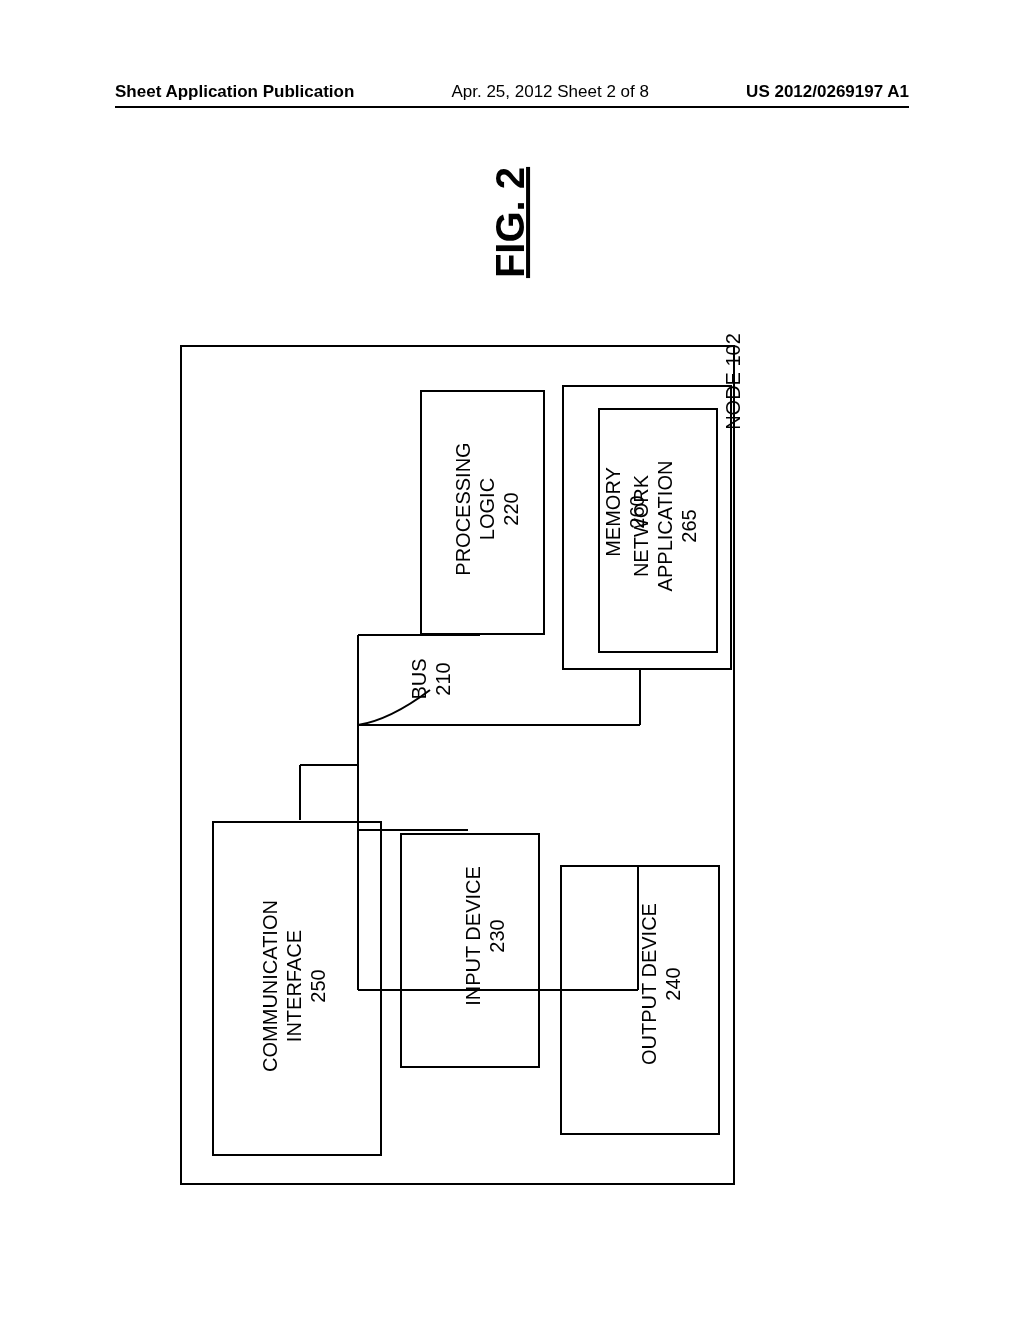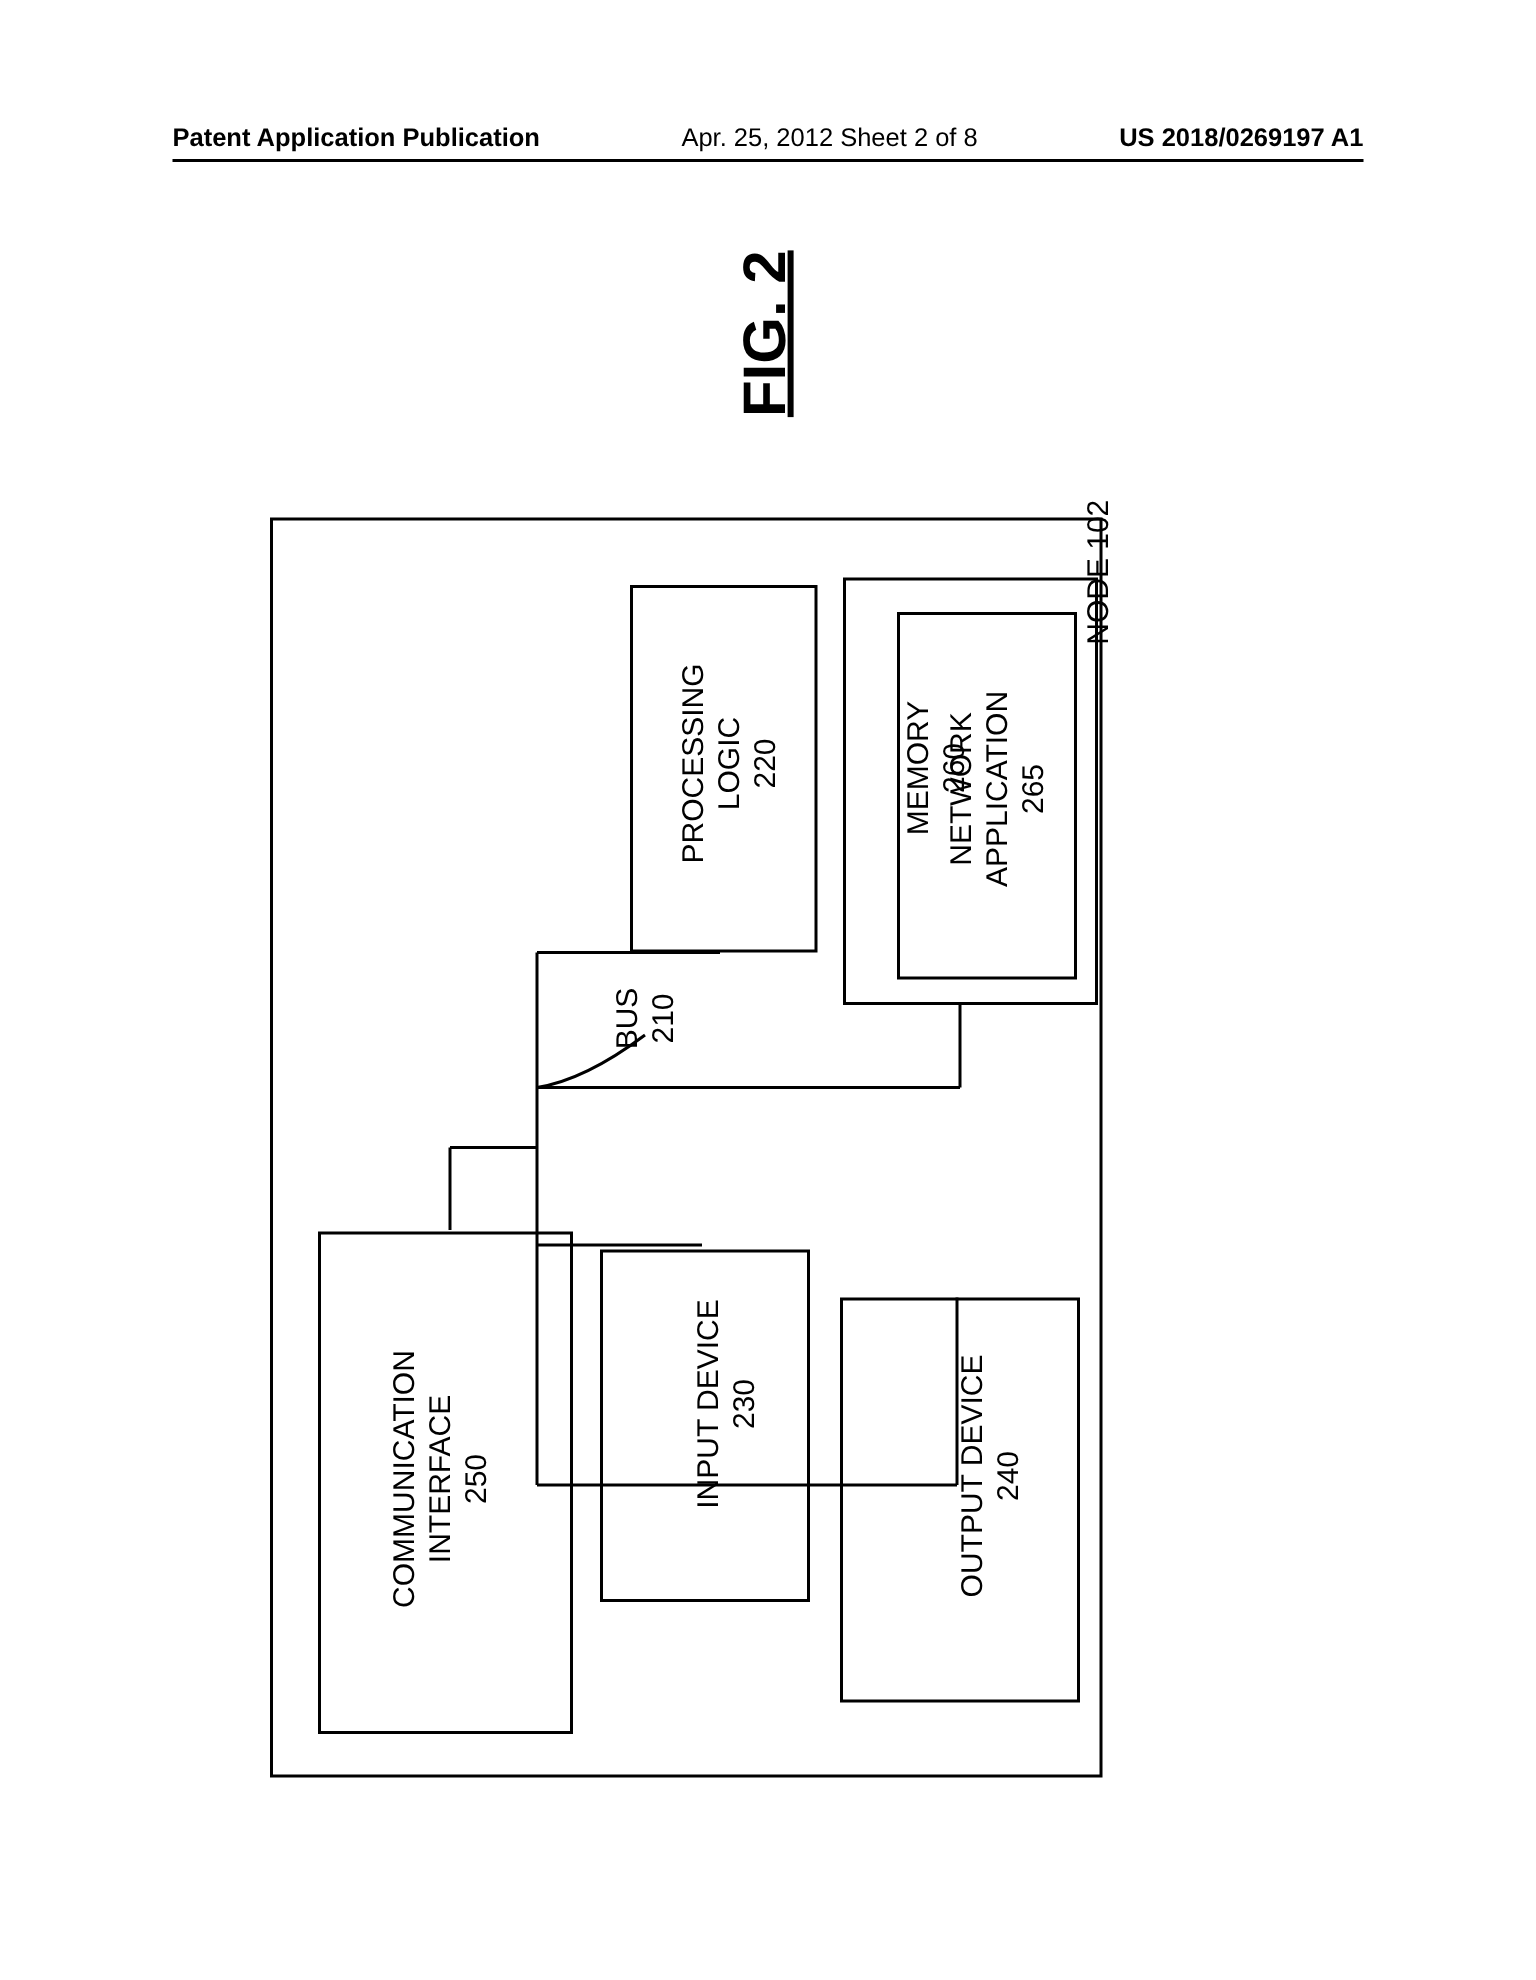--- a/index.html
+++ b/index.html
@@ -190,23 +190,23 @@
       width: 620px;
       height: 1060px;
       overflow: visible;
       pointer-events: none;
     }
   </style>
 </head>
 <body>
 
 <div class="header">
-  <span class="header-left">Patent Application Publication</span>
+  <span class="header-left">Sheet Application Publication</span>
   <span class="header-center">Apr. 25, 2012  Sheet 2 of 8</span>
-  <span class="header-right">US 2018/0269197 A1</span>
+  <span class="header-right">US 2012/0269197 A1</span>
 </div>
 <div class="header-rule"></div>
 
 <div class="diagram-area">
 
   <div class="fig-label rotated">FIG. 2</div>
 
   <div class="node-box"></div>
   <div class="node-label rotated">NODE 102</div>
 

